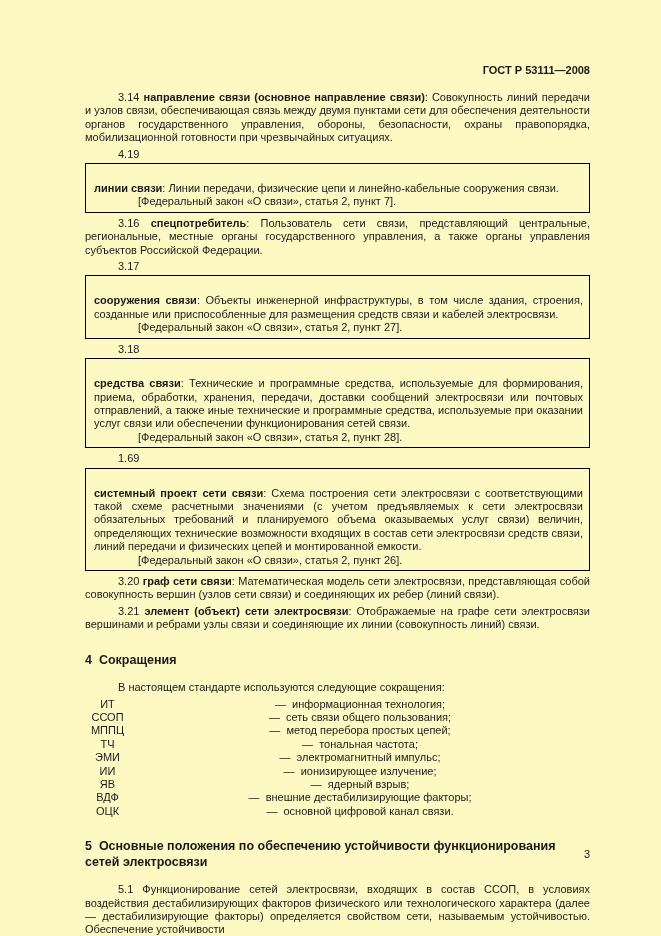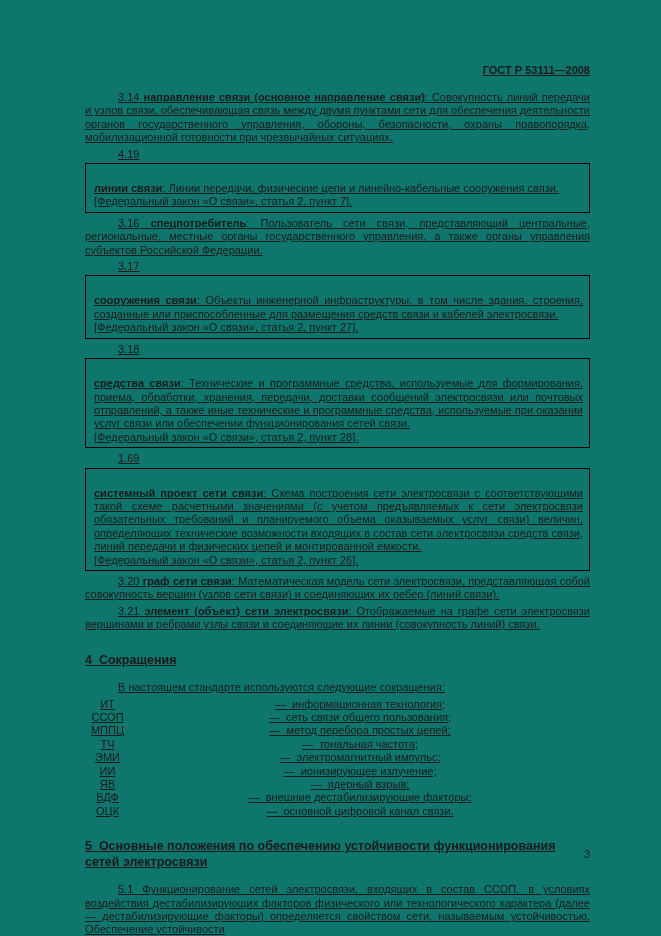--- a/index.html
+++ b/index.html
@@ -2,25 +2,24 @@
 <html><head>
 <meta charset="utf-8">
 <style>
   * { margin: 0; padding: 0; box-sizing: border-box; }
   html, body { background: #e8e8e8; }
   body { font-family: "Liberation Sans", sans-serif; color: #1a1a1a; }
   .page {
     position: relative;
     width: 661px;
     height: 936px;
-    background: #0f766e;
+    background: #fef9c3;
     padding: 64px 71px 0 85px;
     margin: 0 auto;
     overflow: hidden;
-    text-decoration: underline;
   }
   .doc-header {
     text-align: right;
     font-weight: bold;
     font-size: 11px;
     margin-bottom: 15px;
   }
   .para {
     font-size: 11px;
     line-height: 13.4px;
@@ -42,20 +41,21 @@
   .box-para {
     font-size: 11px;
     line-height: 13.4px;
     text-align: justify;
     text-indent: 0;
   }
   .box-cite {
     font-size: 11px;
     line-height: 13.4px;
     text-align: left;
+    margin-left: 44px;
   }
   .section-title {
     font-size: 12.5px;
     font-weight: bold;
     line-height: 15.5px;
     margin: 21px 0 13px 0;
   }
   .abbr-list { margin-top: 1px; text-align: center; }
   .abbr-row {
     display: flex;

